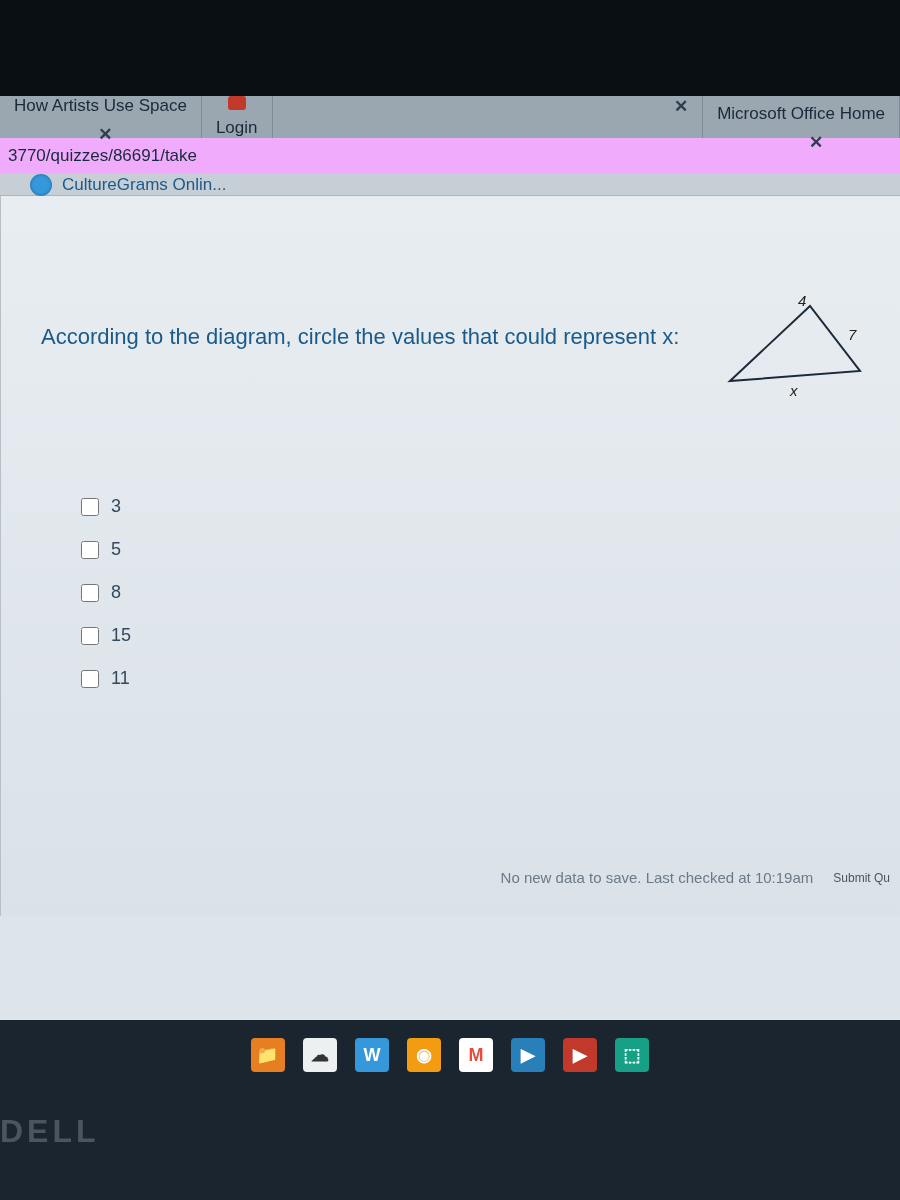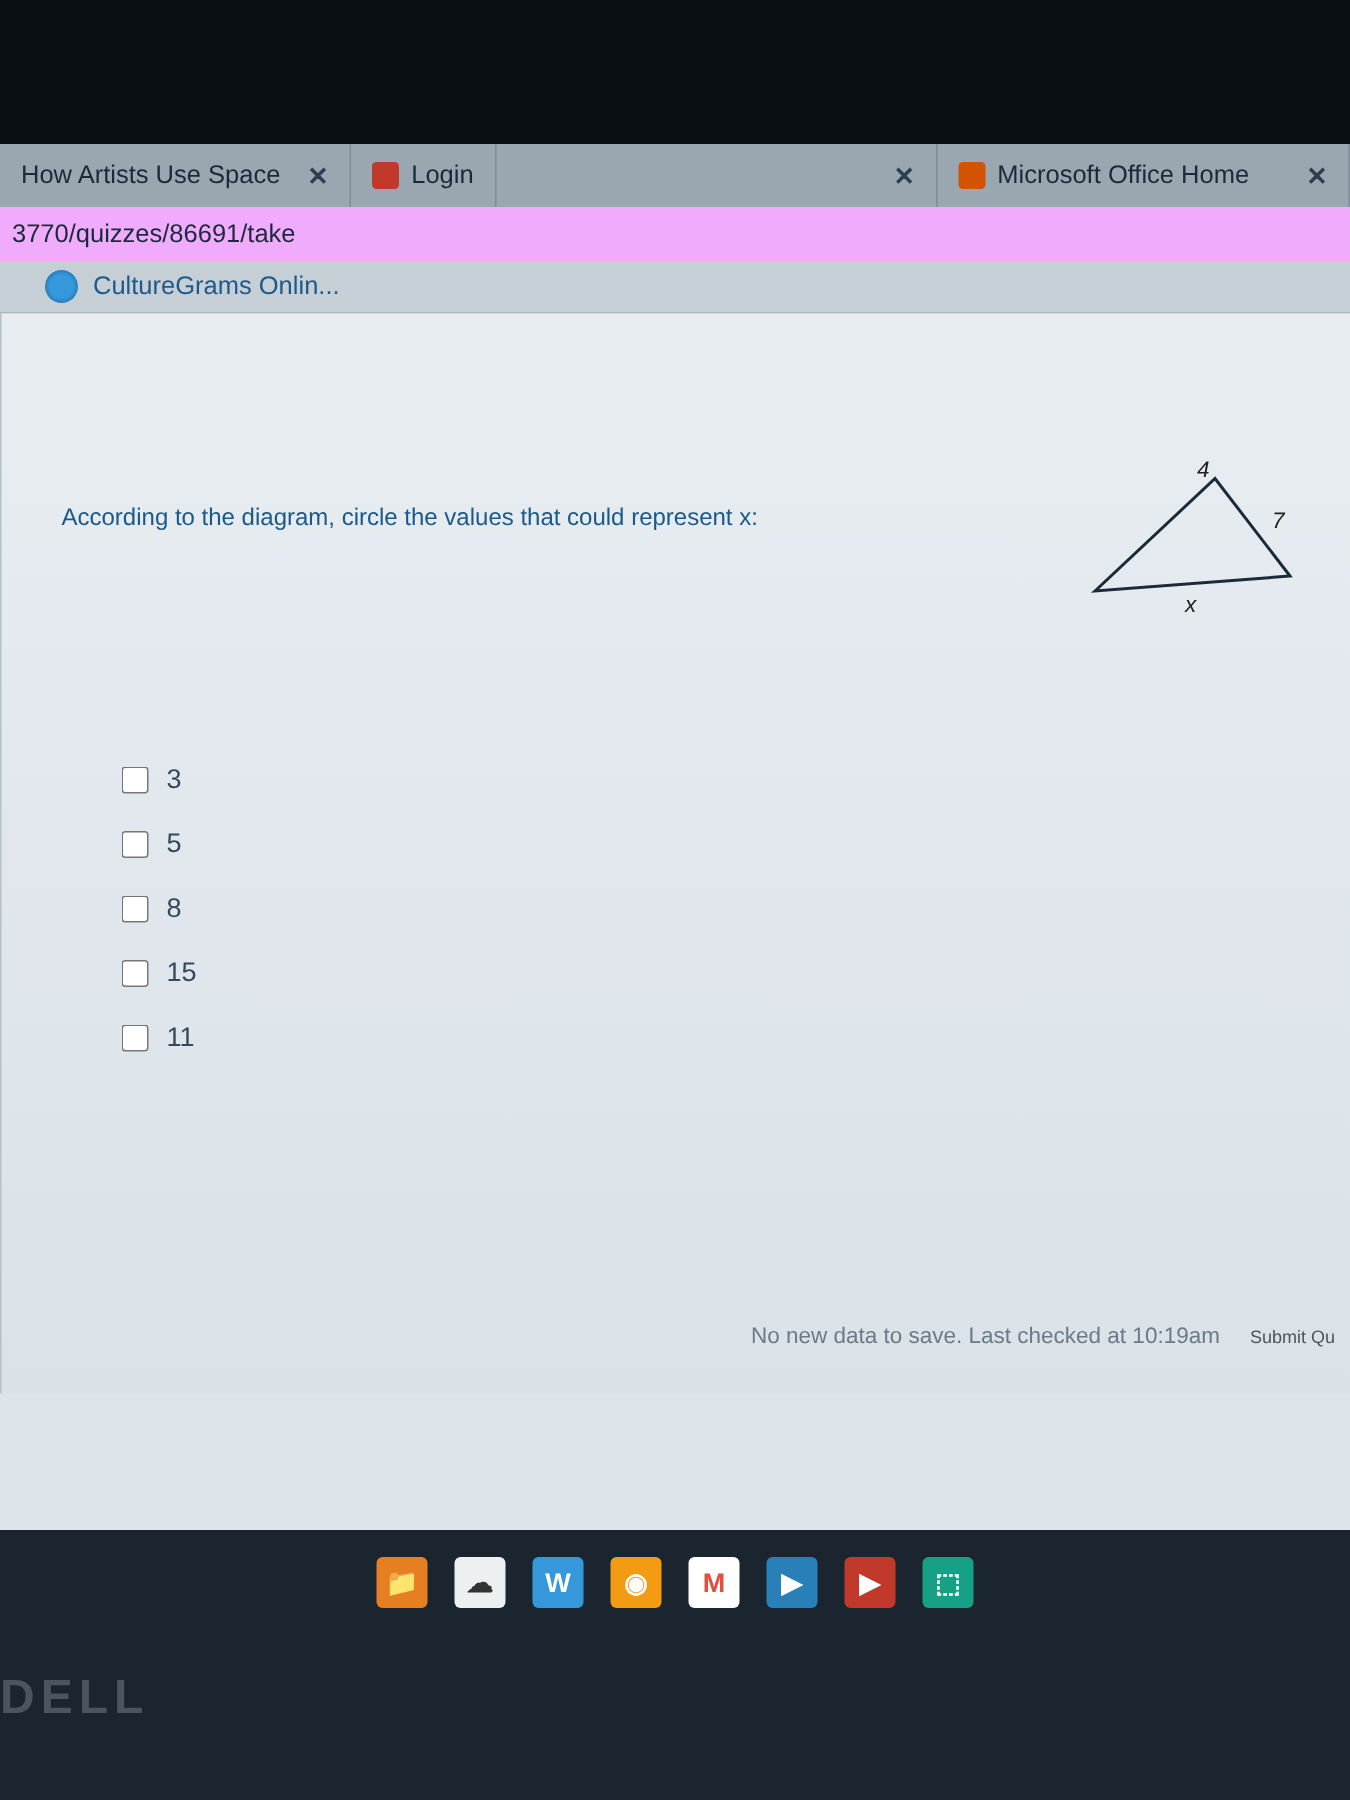--- a/index.html
+++ b/index.html
@@ -20,41 +20,42 @@
     font-size: 17px;
     color: #1a2a3a;
   }
   .tab {
     display: flex;
     align-items: center;
     padding: 0 14px;
     height: 100%;
     gap: 8px;
     border-right: 1px solid #7f8c97;
+    flex-direction: column;
   }
   .tab .favicon {
     width: 18px; height: 18px;
     background: #c0392b;
     border-radius: 3px;
     display: inline-block;
   }
   .tab .favicon.ms { background: #d35400; }
   .tab .close-x { margin-left: 10px; color: #2c3e50; font-weight: bold; }
   .url-row {
     background: #f0abfc;
     height: 36px;
     display: flex;
     align-items: center;
     padding-left: 8px;
     color: #1a2a3a;
     font-size: 17px;
   }
   .bookmarks-row {
     background: #c6cfd6;
-    height: 35px;
+    height: 22px;
     display: flex;
     align-items: center;
     padding-left: 30px;
     gap: 10px;
     font-size: 17px;
     color: #1d5a8a;
     border-bottom: 1px solid #aab6bf;
   }
   .bookmark-icon {
     width: 22px; height: 22px;
@@ -69,21 +70,21 @@
     position: relative;
     border-left: 1px solid #b5c0c8;
   }
   .question-row {
     display: flex;
     align-items: flex-start;
     gap: 18px;
   }
   .question-text {
     color: #1a5a8a;
-    font-size: 16px;
+    font-size: 22px;
     padding-top: 28px;
     flex: 1;
   }
   .triangle-box {
     position: relative;
     width: 150px;
     height: 110px;
   }
   .triangle-svg { width: 150px; height: 110px; }
   .tri-label { position: absolute; font-size: 15px; font-style: italic; color: #222; }

